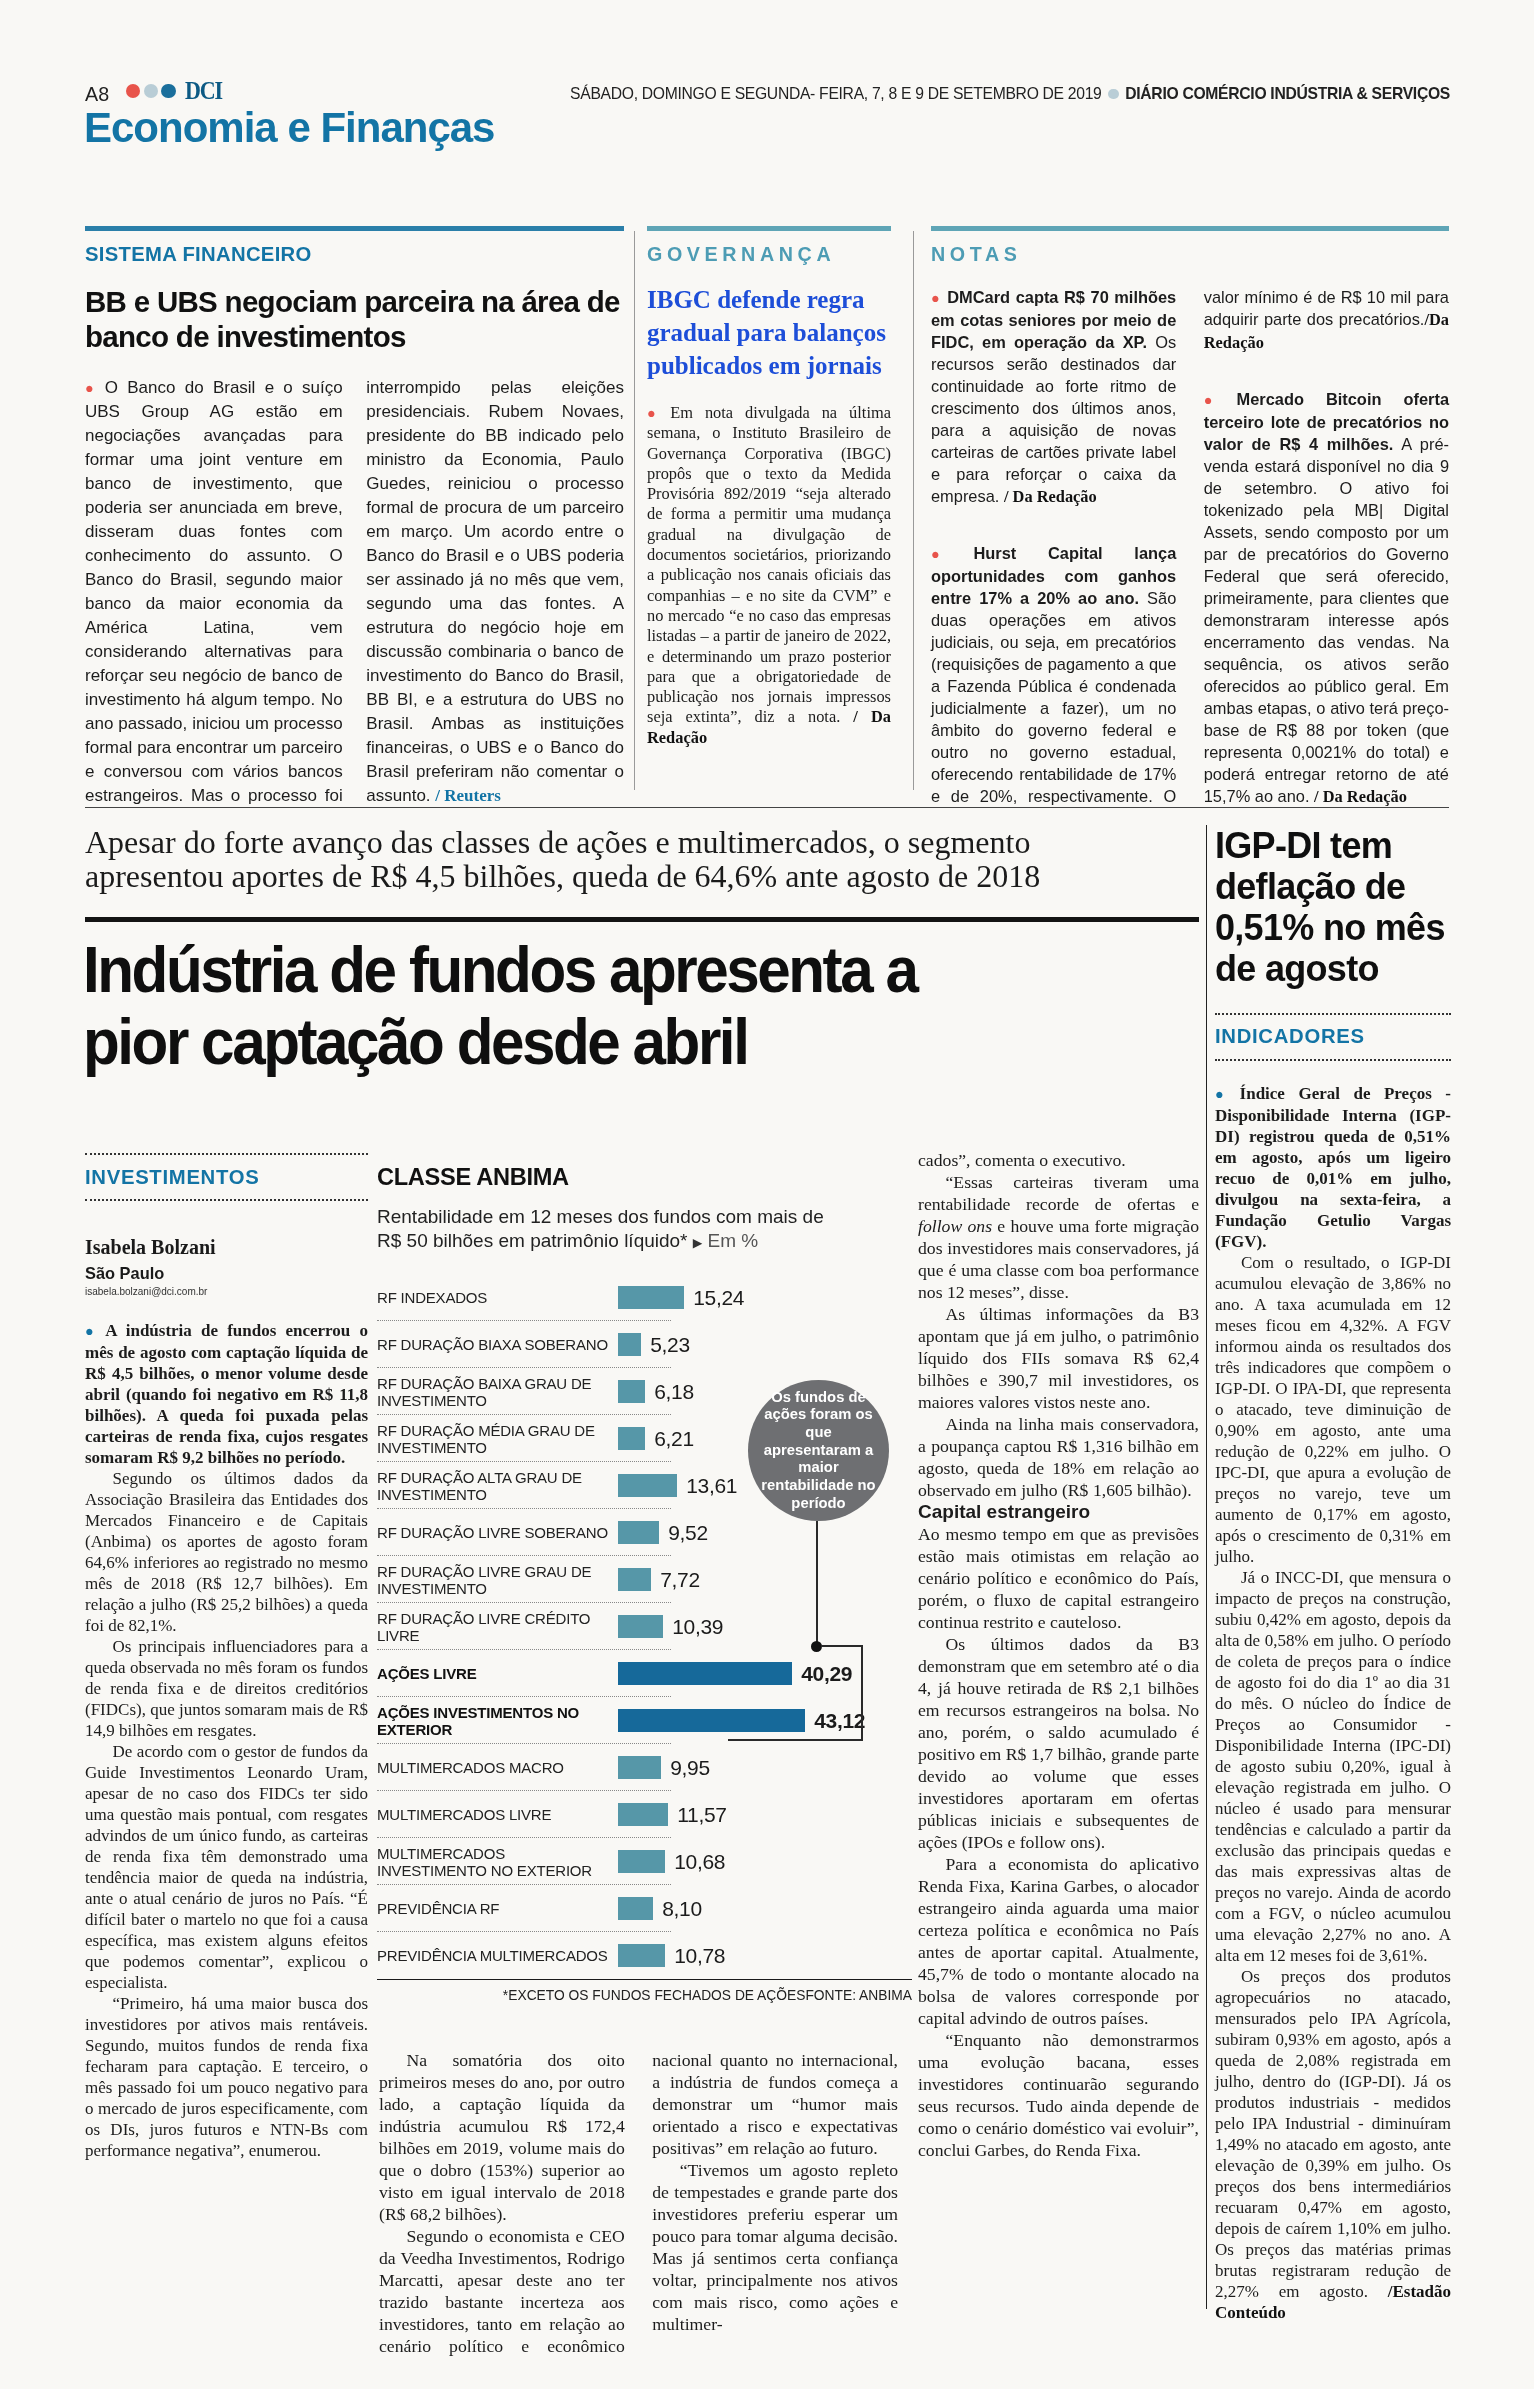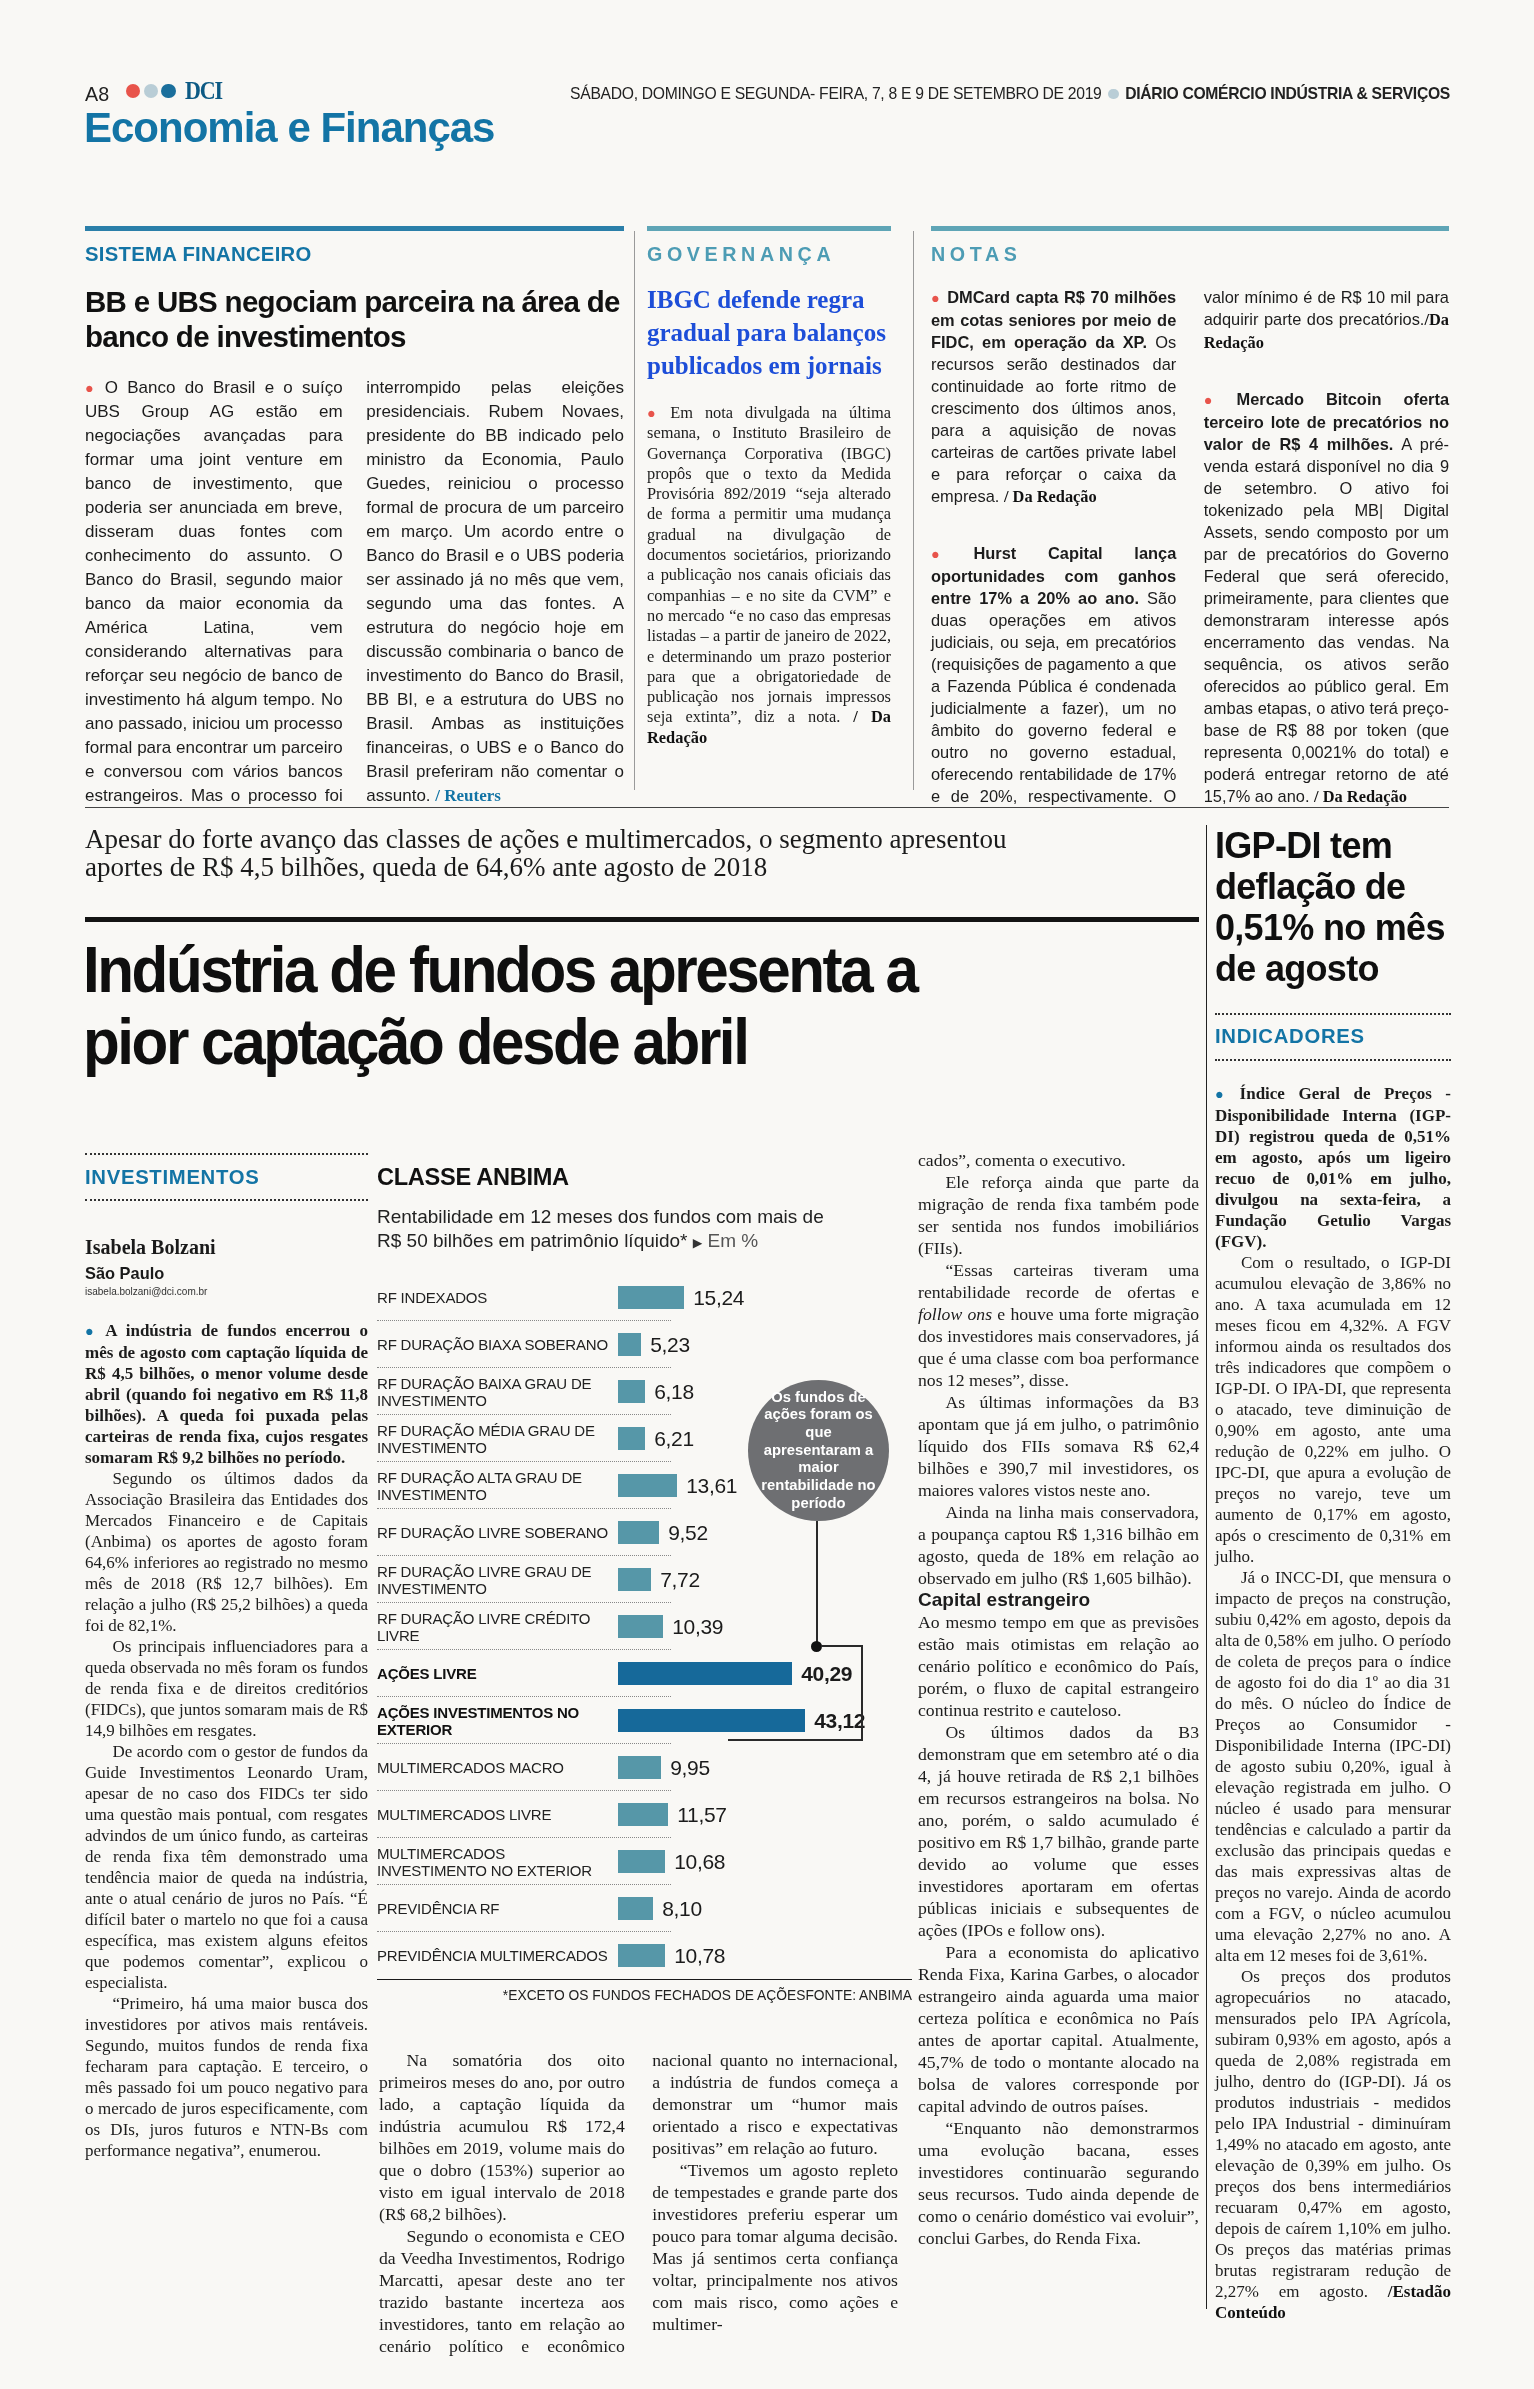--- a/index.html
+++ b/index.html
@@ -29,21 +29,21 @@
   .notas-item{margin-bottom:34px;}
   .rbull{color:#e8544b;font-size:14.4px;padding-right:6.6px;}
   .bbull{color:#1374a5;font-size:14.4px;padding-right:6.6px;}
   .credit-serif{font-family:"Liberation Serif",serif;font-weight:bold;color:#111;}
   .credit-blue{font-family:"Liberation Serif",serif;font-weight:bold;color:#1374a5;}
   .vrule{width:1.3px;background:#9a9a9a;}
   .hrule-thin{height:1.3px;background:#444;}
   .hrule-thick{height:4.6px;background:#141414;}
 
   
-  .feat-sub{font-family:"Liberation Serif",serif;font-size:27px;line-height:28px;color:#1b1b1b;}
+  .feat-sub{font-family:"Liberation Serif",serif;font-size:32px;line-height:34px;color:#1b1b1b;}
   .feat-head{font-size:64px;line-height:72px;font-weight:bold;letter-spacing:-2.6px;color:#0f0f0f;
              transform:scaleX(.94);transform-origin:left top;}
   .kickbox{border-top:2.6px dotted #333;border-bottom:2.6px dotted #333;padding:10.5px 0;}
   .kickbox span{font-size:20.3px;font-weight:bold;color:#1374a5;letter-spacing:0.7px;}
   .byline-name{font-family:"Liberation Serif",serif;font-weight:bold;font-size:20px;margin-top:35px;}
   .byline-city{font-weight:bold;font-size:16.4px;margin-top:5.2px;}
   .byline-email{font-size:10px;margin-top:2.6px;color:#333;}
   .body-serif{font-family:"Liberation Serif",serif;font-size:17.7px;line-height:22px;text-align:justify;color:#1c1c1c;}
   .body-serif p{margin:0;text-indent:27.5px;}
   .body-serif p.noindent{text-indent:0;}
@@ -271,21 +271,20 @@
   </div>
 
   <div class="abs body-serif" style="left:379px;top:2049px;width:519px;column-count:2;column-gap:27.5px;">
     <p>Na somatória dos oito primeiros meses do ano, por outro lado, a captação líquida da indústria acumulou R$ 172,4 bilhões em 2019, volume mais do que o dobro (153%) superior ao visto em igual intervalo de 2018 (R$ 68,2 bilhões).</p>
     <p>Segundo o economista e CEO da Veedha Investimentos, Rodrigo Marcatti, apesar deste ano ter trazido bastante incerteza aos investidores, tanto em relação ao cenário político e econômico nacional quanto no internacional, a indústria de fundos começa a demonstrar um “humor mais orientado a risco e expectativas positivas” em relação ao futuro.</p>
     <p>“Tivemos um agosto repleto de tempestades e grande parte dos investidores preferiu esperar um pouco para tomar alguma decisão. Mas já sentimos certa confiança voltar, principalmente nos ativos com mais risco, como ações e multimer-</p>
   </div>
 
   <div class="abs body-serif" style="left:918px;top:1149px;width:281px;">
     <p class="noindent">cados”, comenta o executivo.</p>
-    <p>Ele reforça ainda que parte da migração de renda fixa também pode ser sentida nos fundos imobiliários (FIIs).</p>
     <p><span>“Essas carteiras tiveram uma rentabilidade recorde de ofertas e </span><i class="flw">follow ons</i><span> e houve uma forte migração dos investidores mais conservadores, já que é uma classe com boa performance nos 12 meses”, disse.</span></p>
     <p>As últimas informações da B3 apontam que já em julho, o patrimônio líquido dos FIIs somava R$ 62,4 bilhões e 390,7 mil investidores, os maiores valores vistos neste ano.</p>
     <p>Ainda na linha mais conservadora, a poupança captou R$ 1,316 bilhão em agosto, queda de 18% em relação ao observado em julho (R$ 1,605 bilhão).</p>
     <p class="subhead">Capital estrangeiro</p>
     <p class="noindent">Ao mesmo tempo em que as previsões estão mais otimistas em relação ao cenário político e econômico do País, porém, o fluxo de capital estrangeiro continua restrito e cauteloso.</p>
     <p>Os últimos dados da B3 demonstram que em setembro até o dia 4, já houve retirada de R$ 2,1 bilhões em recursos estrangeiros na bolsa. No ano, porém, o saldo acumulado é positivo em R$ 1,7 bilhão, grande parte devido ao volume que esses investidores aportaram em ofertas públicas iniciais e subsequentes de ações (IPOs e follow ons).</p>
     <p>Para a economista do aplicativo Renda Fixa, Karina Garbes, o alocador estrangeiro ainda aguarda uma maior certeza política e econômica no País antes de aportar capital. Atualmente, 45,7% de todo o montante alocado na bolsa de valores corresponde por capital advindo de outros países.</p>
     <p>“Enquanto não demonstrarmos uma evolução bacana, esses investidores continuarão segurando seus recursos. Tudo ainda depende de como o cenário doméstico vai evoluir”, conclui Garbes, do Renda Fixa.</p>
   </div>
 

